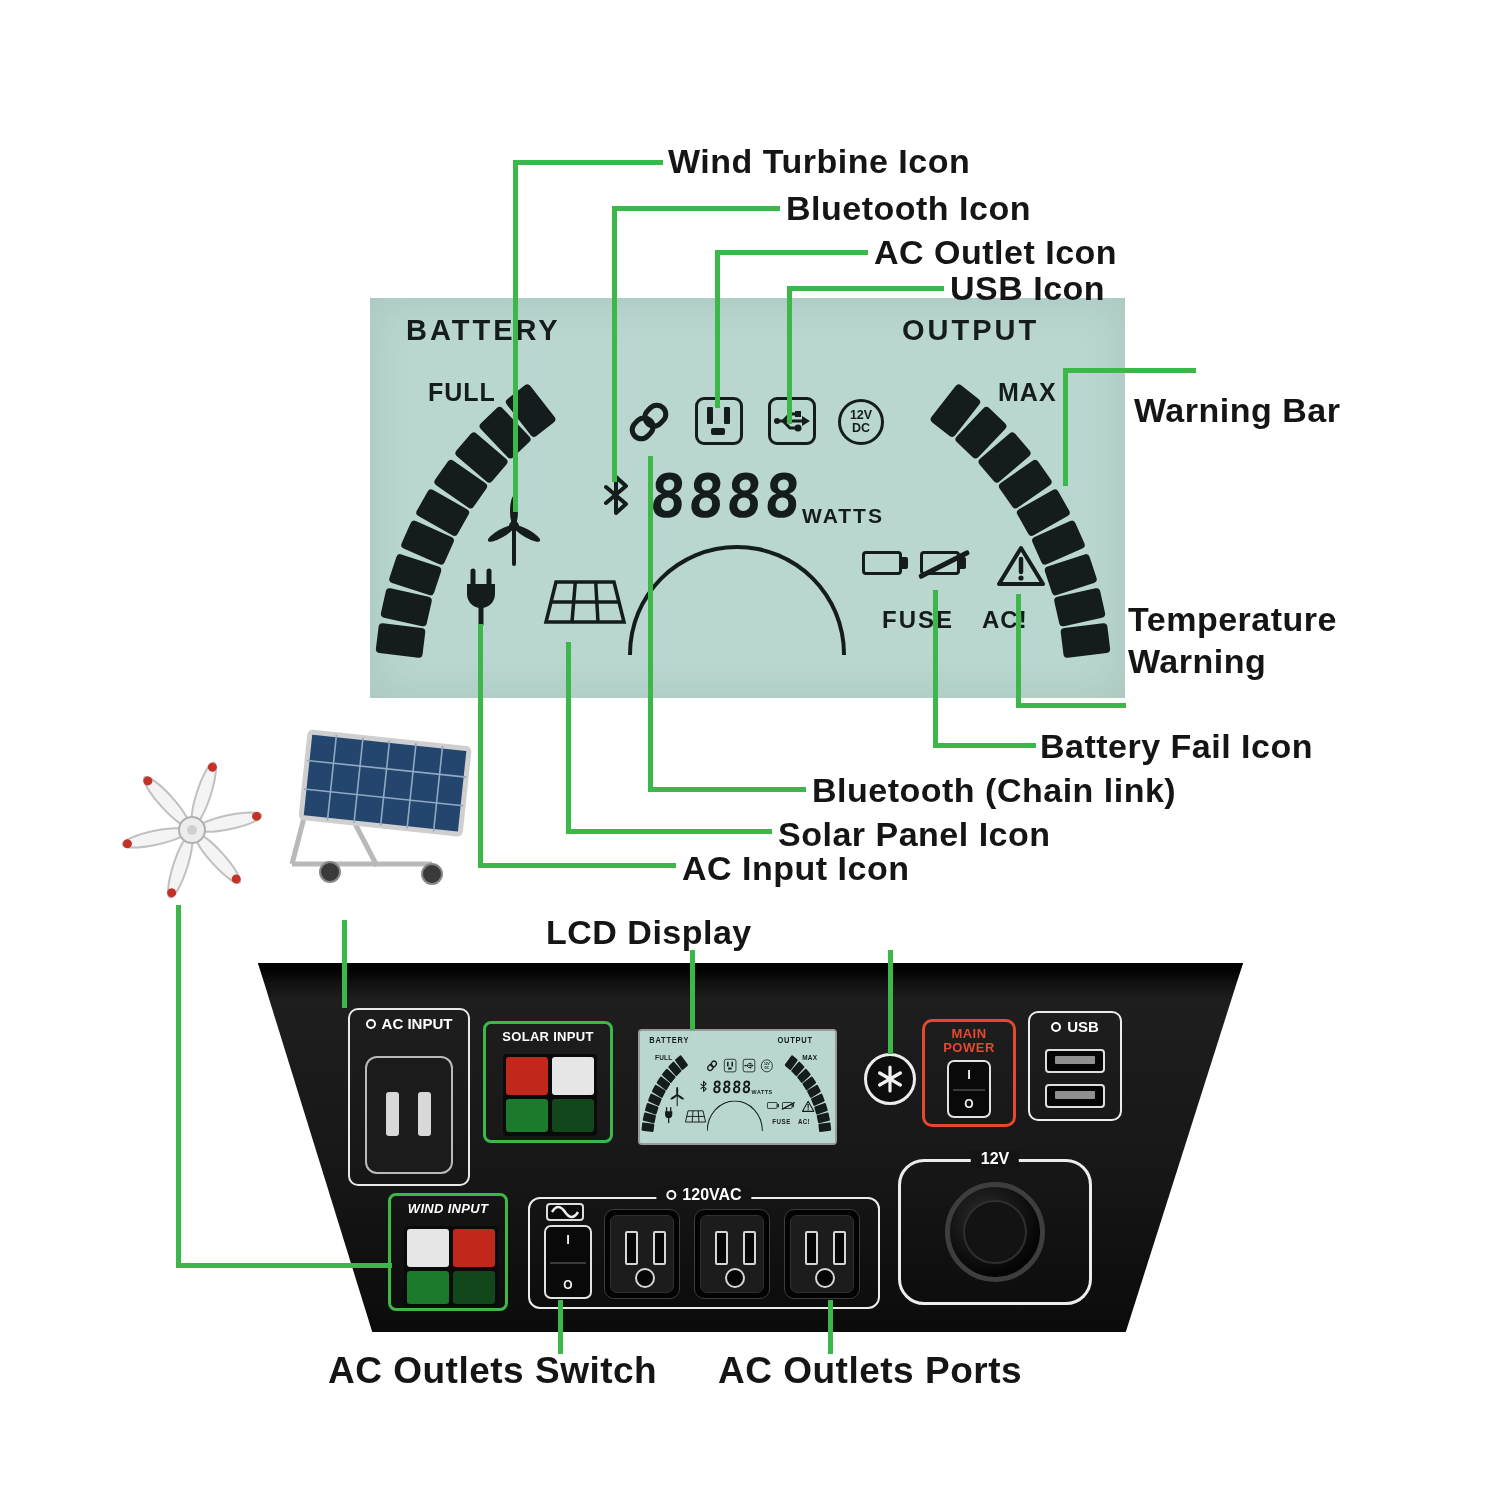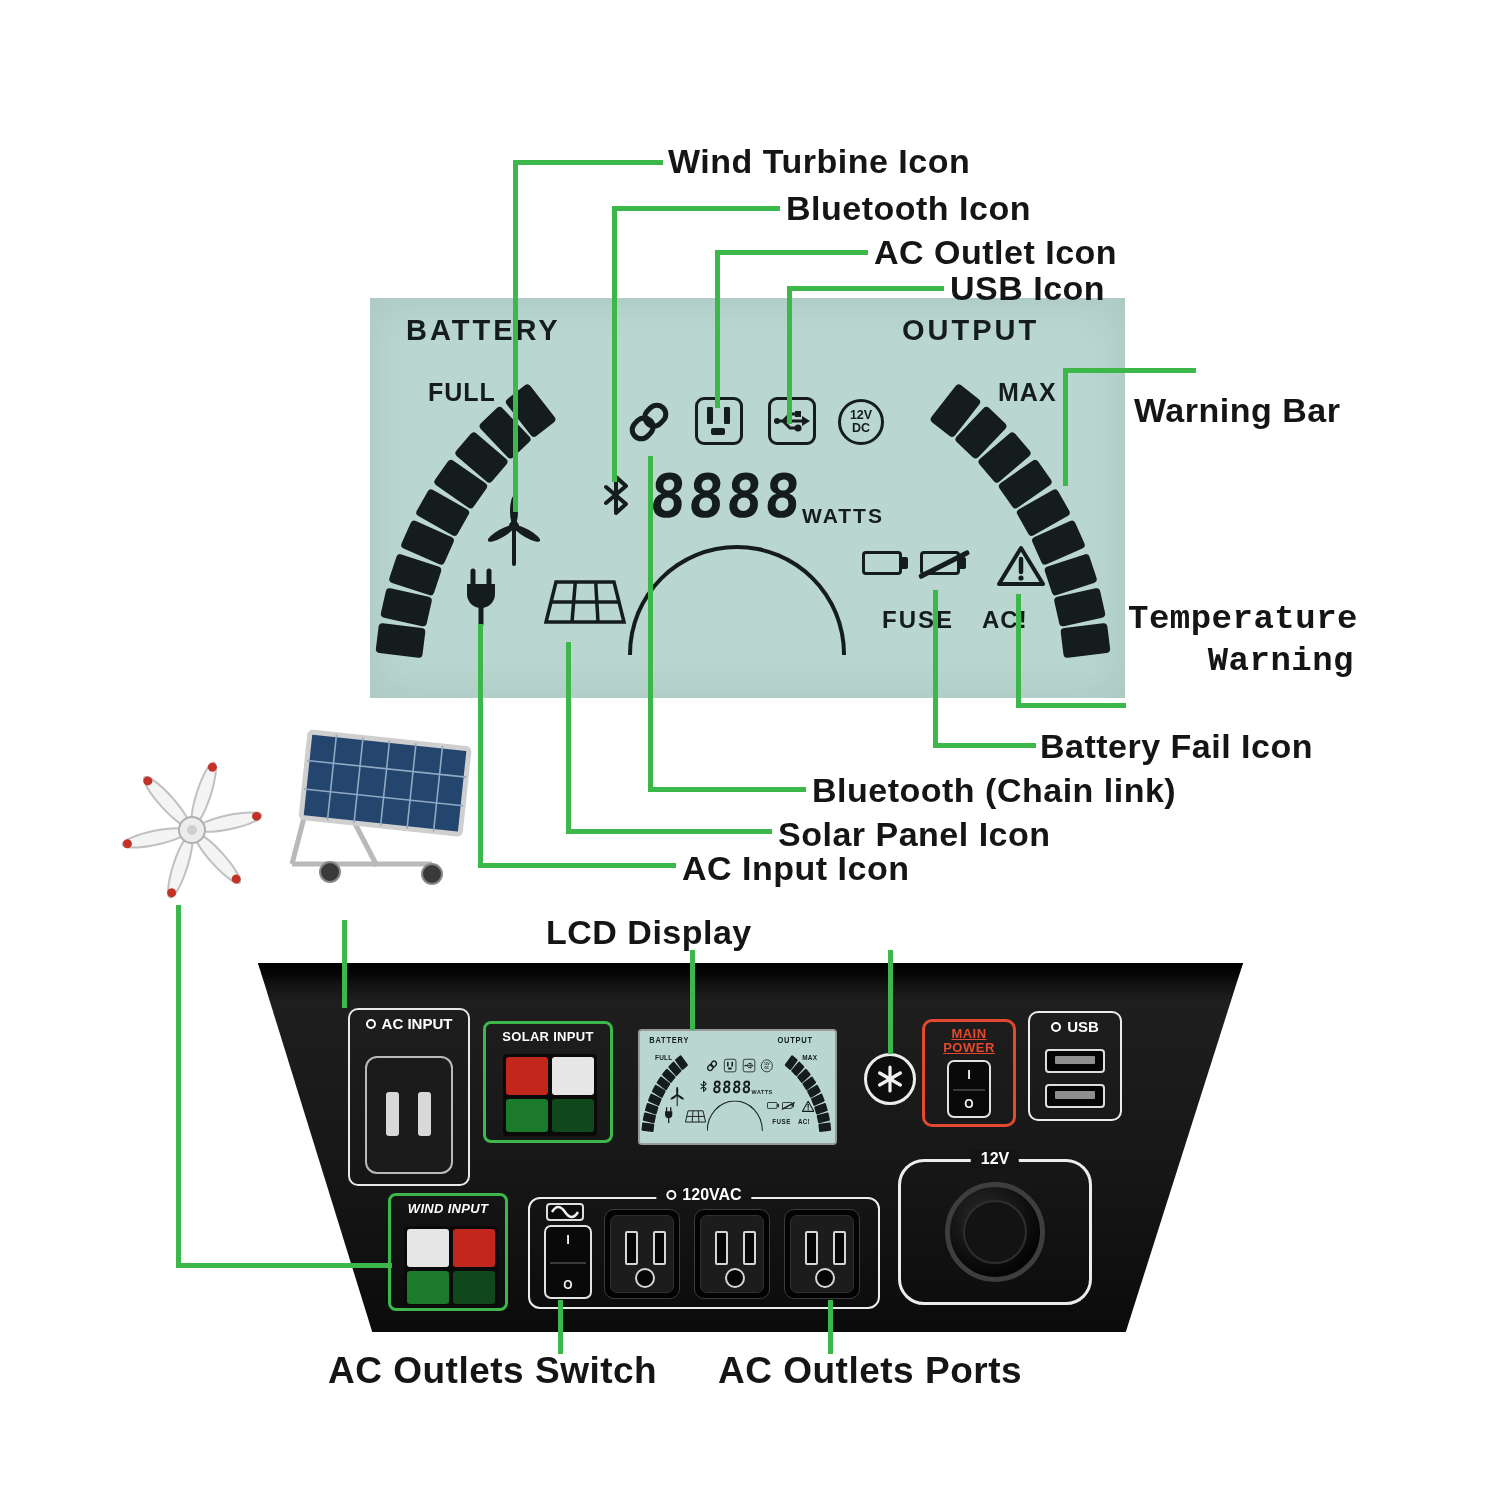--- a/index.html
+++ b/index.html
@@ -3,21 +3,21 @@
 <meta charset="utf-8">
 <style>
   html,body{margin:0;padding:0;background:#fff;}
   .canvas{position:relative;width:1500px;height:1500px;background:#ffffff;overflow:hidden;
           font-family:"Liberation Sans",sans-serif;}
 
   
   .callout{position:absolute;font-weight:700;font-size:34px;color:#151515;white-space:nowrap;
            letter-spacing:.5px;z-index:6;line-height:42px;}
   .callout.big{font-size:37px;}
-  .callout.center{text-align:right;font-family:Liberation Mono, monospace;}
+  .callout.center{text-align:left;}
 
   
   .gline{position:absolute;background:var(--callout-green,#3cb84a);z-index:5;}
 
   
   .lcd{position:absolute;width:755px;height:400px;background:var(--lcd-bg,#b9d7d0);
        box-shadow:inset 0 0 45px rgba(20,40,35,.10);}
   .lcd-main{left:370px;top:298px;z-index:1;}
   .lcd-mini{left:0;top:0;transform:scale(0.2583,0.281);transform-origin:0 0;box-shadow:none;}
   .lcd-t{position:absolute;color:var(--lcd-ink,#141c1c);font-weight:700;}
@@ -93,21 +93,21 @@
   .windin{left:130px;top:230px;width:120px;height:118px;font-style:italic;}
   .windin .conn{left:13px;}
   .windin .conn .red{left:49px;}  .windin .conn .white{left:3px;}
   .lcd-slot{position:absolute;left:380px;top:66px;width:199px;height:116px;border:2px solid #9a9a9a;
             border-radius:4px;background:var(--lcd-bg,#b9d7d0);overflow:hidden;box-sizing:border-box;}
   .bright{position:absolute;left:606px;top:90px;width:52px;height:52px;border-radius:50%;
           border:3px solid #ececec;background:#0d0d0d;display:flex;align-items:center;
           justify-content:center;padding:0;cursor:pointer;}
   .mainp{left:664px;top:56px;width:94px;height:108px;border:3px solid var(--accent-red,#e2492e);border-radius:10px;}
   .mp-lbl{display:flex;flex-direction:column;align-items:center;color:var(--accent-red,#e2492e);
-          font-weight:700;font-size:13px;line-height:14px;padding-top:5px;letter-spacing:.5px;text-decoration:underline;}
+          font-weight:700;font-size:13px;line-height:14px;padding-top:5px;letter-spacing:.5px;}
   .rocker{position:absolute;left:50%;transform:translateX(-50%);top:38px;width:44px;height:58px;
           border:2.5px solid #e2e2e2;border-radius:7px;background:#090909;color:#f0f0f0;
           display:flex;flex-direction:column;align-items:center;justify-content:space-between;
           padding:5px 0;font-size:13px;font-weight:700;box-sizing:border-box;cursor:pointer;}
   .rocker::after{content:"";position:absolute;top:50%;left:4px;right:4px;height:2px;background:#3a3a3a;}
   .rocker .o{font-size:12px;}
   .usbg{left:770px;top:48px;width:94px;height:110px;border:2.5px solid #ececec;border-radius:10px;}
   .usbp{position:absolute;left:15px;width:60px;height:24px;border:2px solid #dedede;border-radius:4px;
         background:#050505;box-sizing:border-box;}
   .usbp.p1{top:36px;}  .usbp.p2{top:71px;}

